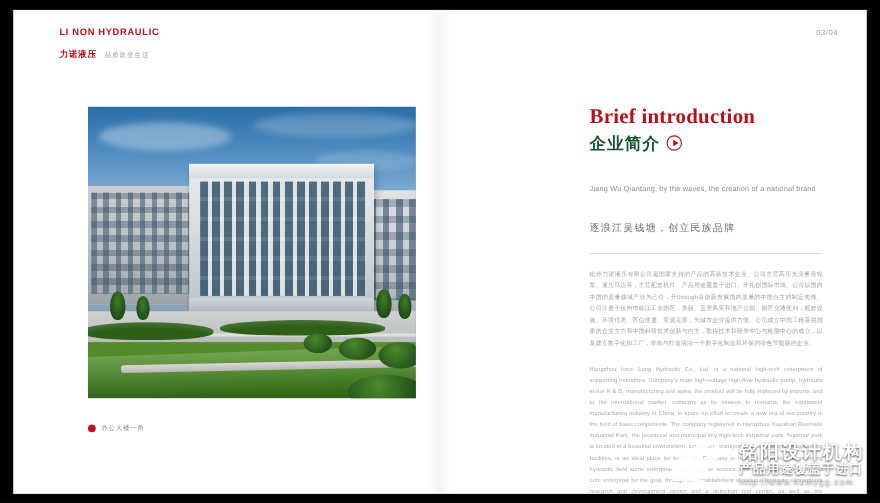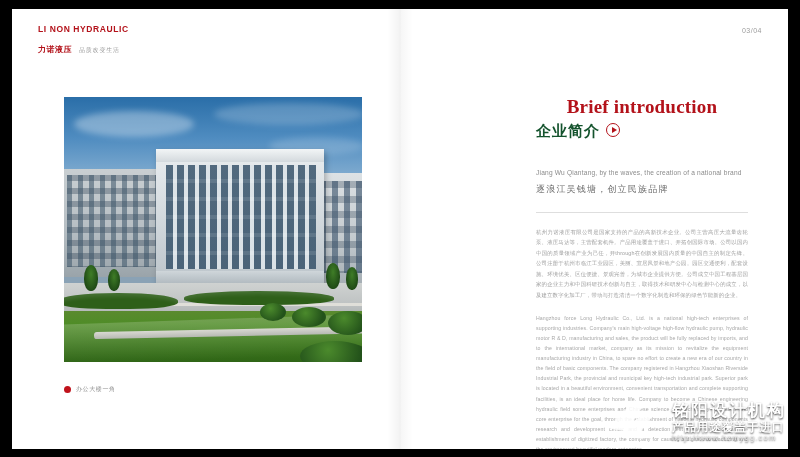--- a/index.html
+++ b/index.html
@@ -37,21 +37,21 @@
     top: 0;
     width: 26px;
     margin-left: -13px;
     height: 100%;
     background: linear-gradient(to right, rgba(0,0,0,0.0) 0%, rgba(0,0,0,0.045) 45%, rgba(0,0,0,0.06) 50%, rgba(0,0,0,0.035) 55%, rgba(0,0,0,0.0) 100%);
     pointer-events: none;
   }
   
   .page-left {
     position: absolute;
-    left: 0; top: 0;
+    left: 16px; top: 0;
     width: 388px; height: 312px; text-decoration: underline;
   }
   .brand {
     position: absolute;
     left: 26px;
     top: 16px;
     line-height: 1;
   }
   .brand-en {
     font-size: 8.5px;
@@ -233,21 +233,20 @@
     width: 212px;
   }
   .title-en {
     font-family: "Liberation Serif", serif;
     font-size: 19px;
     color: #b3121a;
     letter-spacing: 0.2px;
     line-height: 1.1;
     margin: 0;
     white-space: nowrap;
-    text-align: center;
   }
   .title-cn-row {
     margin-top: 5px;
     display: flex;
     align-items: center;
     gap: 6px;
   }
   .title-cn {
     font-size: 15px;
     font-weight: bold;
@@ -277,21 +276,21 @@
     top: 0; left: 1px;
   }
   .lede-en {
     margin-top: 30px;
     font-size: 6.6px;
     color: #8b8b8b;
     line-height: 1.5;
     letter-spacing: 0.2px;
   }
   .lede-cn {
-    margin-top: 5px;
+    margin-top: 23px;
     font-size: 9px;
     color: #6d6d6d;
     letter-spacing: 1.2px;
   }
   .rule {
     margin-top: 16px;
     width: 100%;
     height: 1px;
     background: #dedede;
   }

